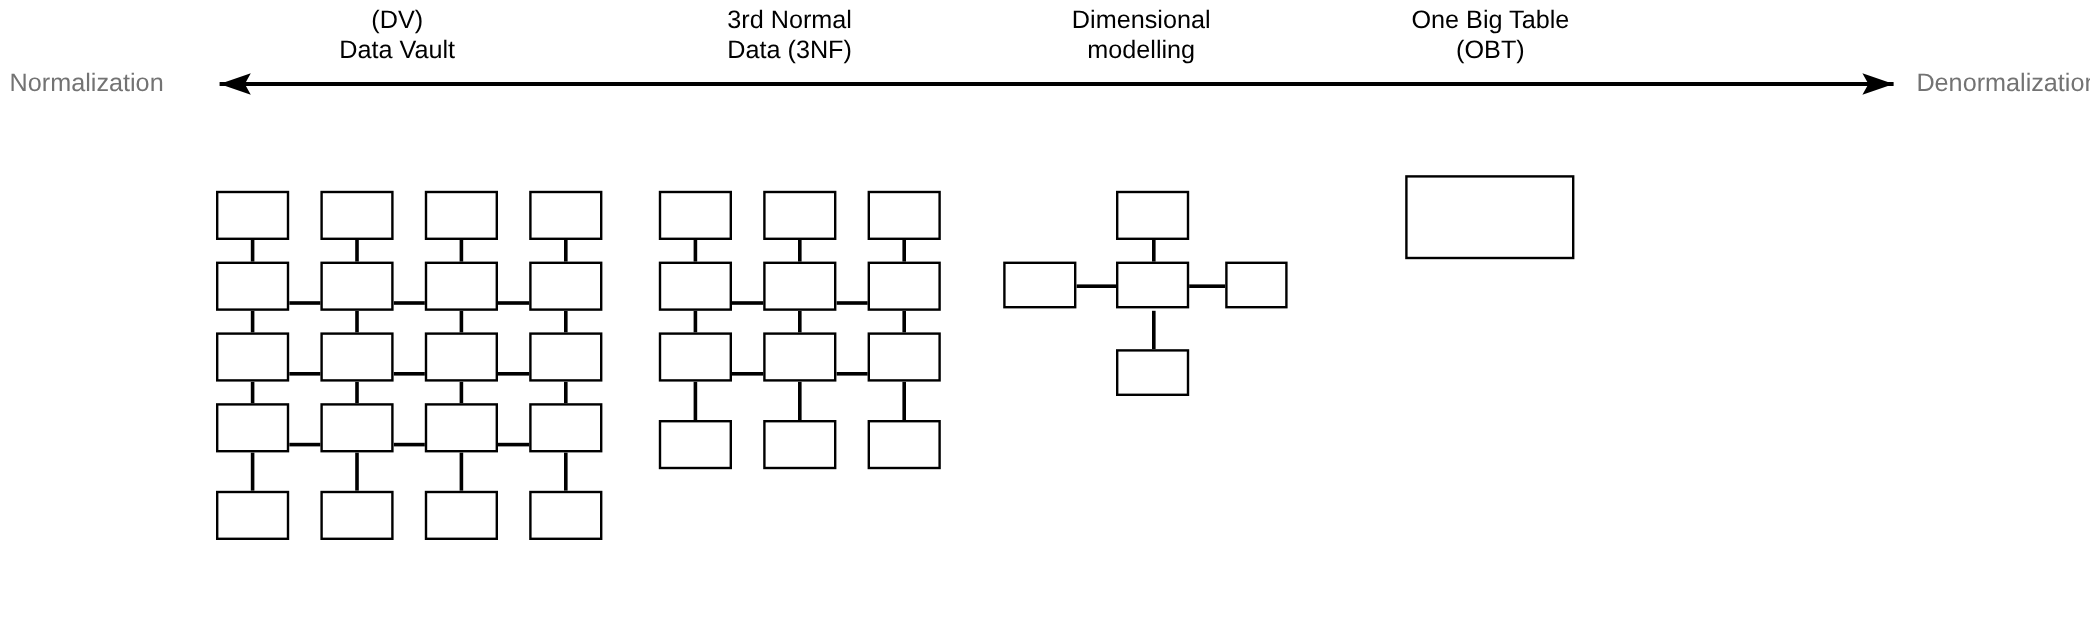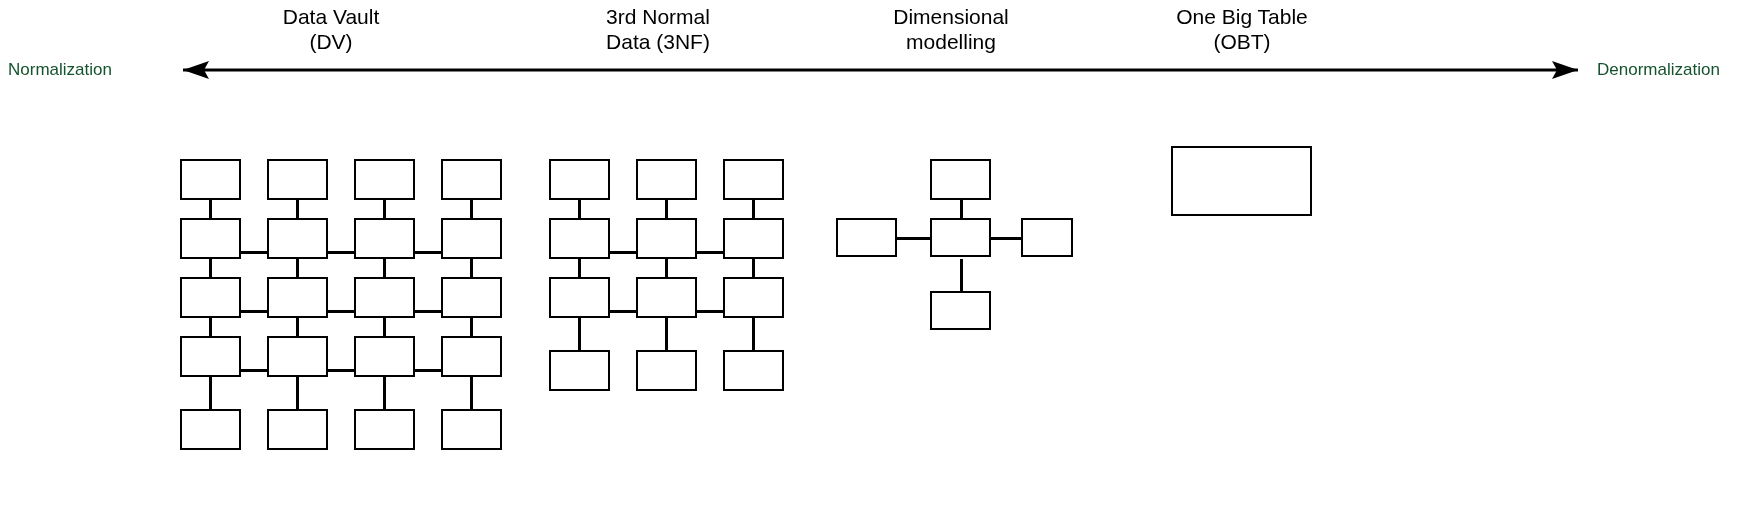--- a/index.html
+++ b/index.html
@@ -17,24 +17,24 @@
   #canvas {
     position: relative;
     width: 1742px;
     height: 524px;
     background: #ffffff;
   }
 
   
   .axis-end-label {
     position: absolute;
-    font-size: 17px;
+    font-size: 21px;
     line-height: 24px;
     white-space: nowrap;
-    color: #14532d;
+    color: #737373;
   }
   #axis-label-normalization { left: 8px;  top: 58px; }
   #axis-label-denormalization { left: 1597px; top: 58px; }
 
   .stage-label {
     position: absolute;
     font-size: 21px;
     line-height: 25px;
     text-align: center;
     white-space: nowrap;
@@ -68,22 +68,22 @@
 </head>
 <body>
 
 <div id="canvas">
 
   <div class="axis-end-label" id="axis-label-normalization">Normalization</div>
 
   <div class="axis-end-label" id="axis-label-denormalization">Denormalization</div>
 
   <div class="stage-label" style="left:181px; top:4px; width:300px;">
+    <span class="line">(DV)</span>
     <span class="line">Data Vault</span>
-    <span class="line">(DV)</span>
   </div>
 
   <div class="stage-label" style="left:508px; top:4px; width:300px;">
     <span class="line">3rd Normal</span>
     <span class="line">Data (3NF)</span>
   </div>
 
   <div class="stage-label" style="left:801px; top:4px; width:300px;">
     <span class="line">Dimensional</span>
     <span class="line">modelling</span>

